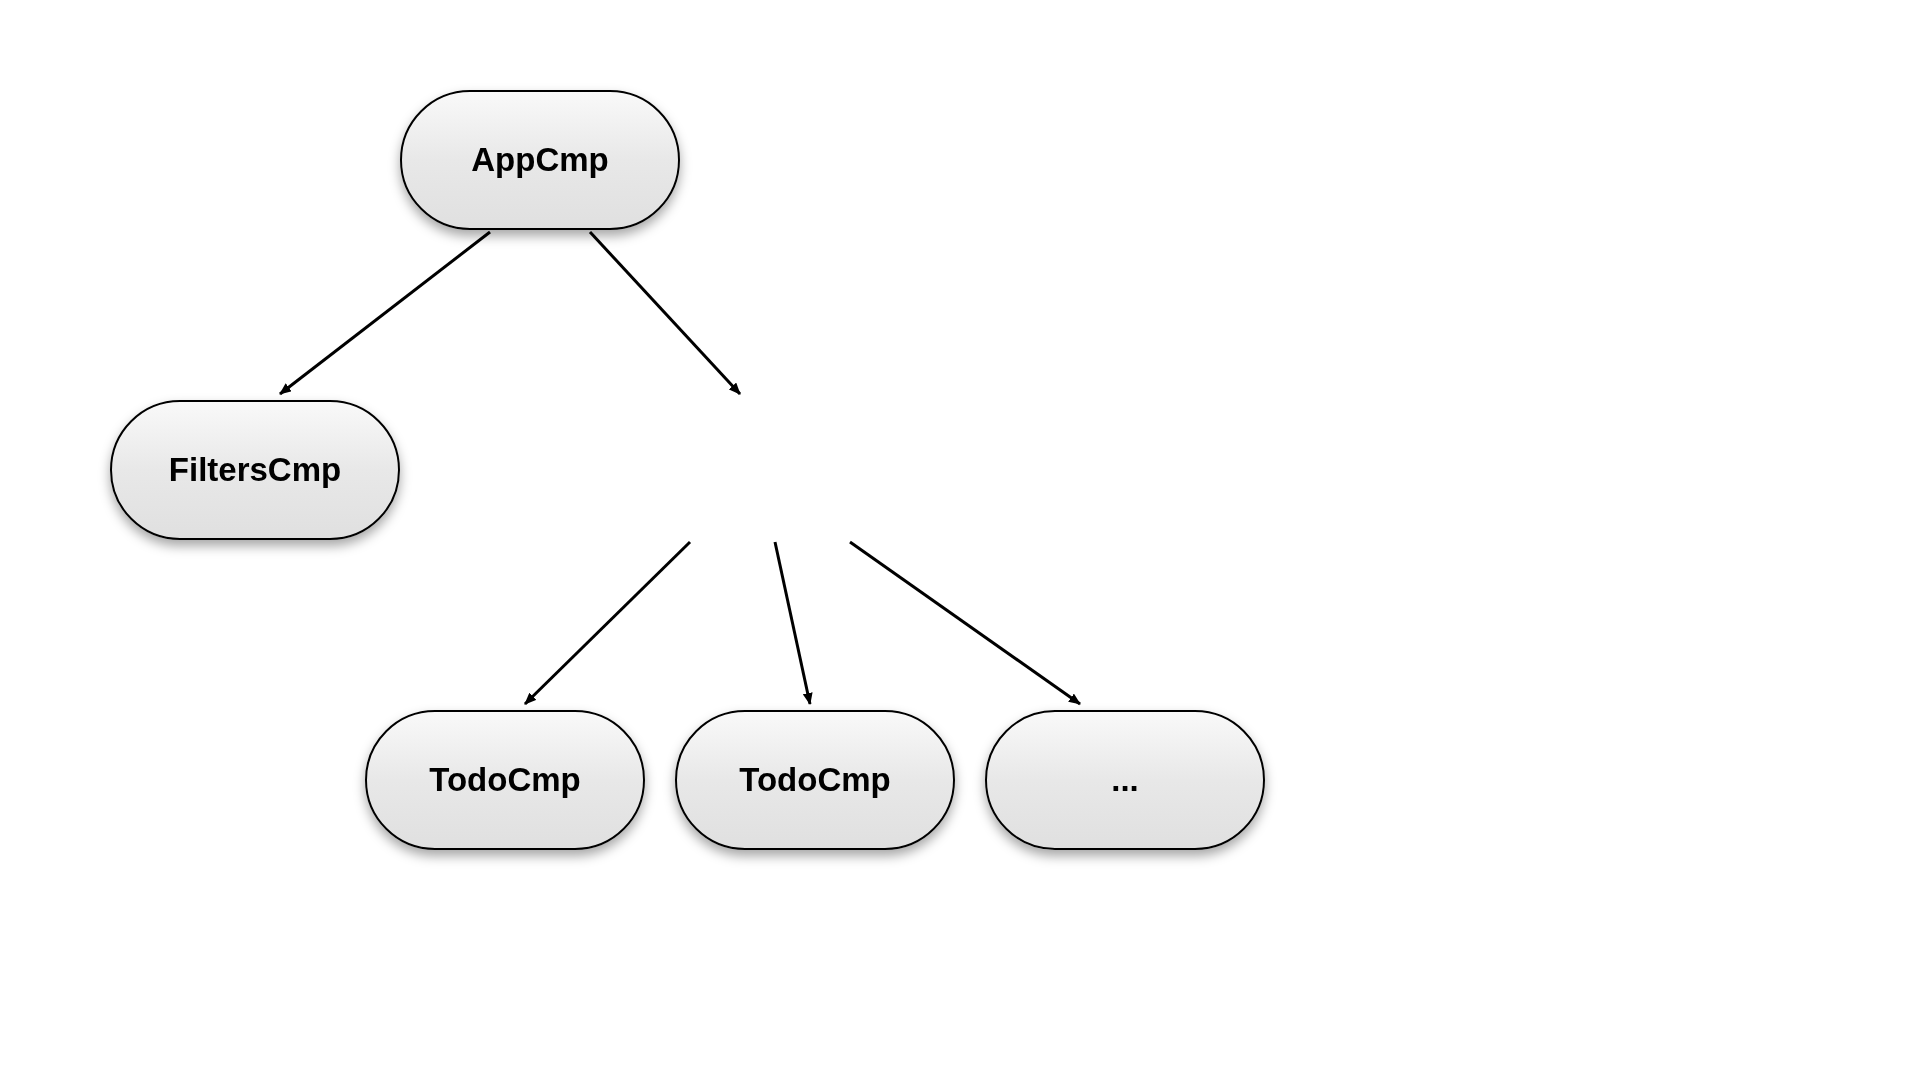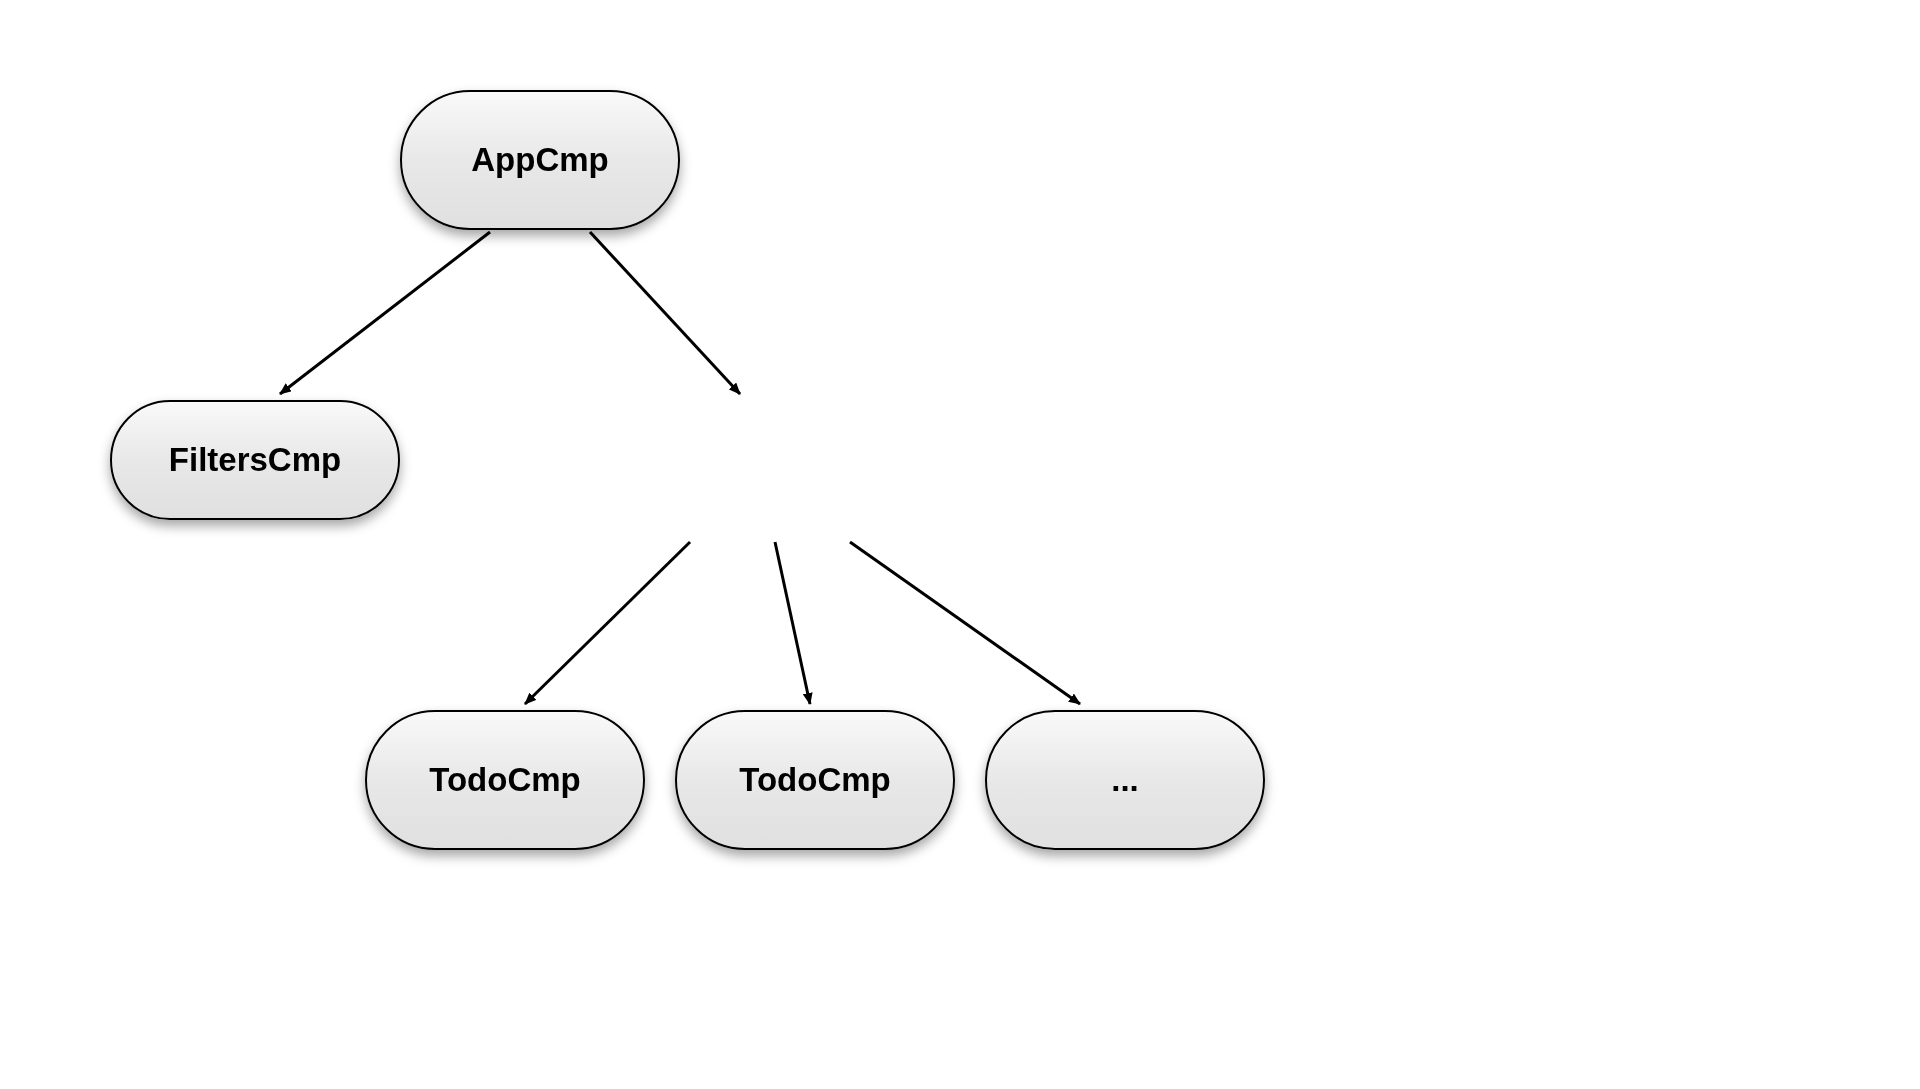--- a/index.html
+++ b/index.html
@@ -61,21 +61,21 @@
 
     <line x1="755" y1="492" x2="790" y2="654" stroke="#000000" stroke-width="3" marker-end="url(#arrowhead)"></line>
 
     <line x1="830" y1="492" x2="1060" y2="654" stroke="#000000" stroke-width="3" marker-end="url(#arrowhead)"></line>
   </svg>
 
   <div class="node" style="left:380px; top:40px; width:280px; height:140px;">
     <span>AppCmp</span>
   </div>
 
-  <div class="node" style="left:90px; top:350px; width:290px; height:120px;">
+  <div class="node" style="left:90px; top:350px; width:290px; height:140px;">
     <span>FiltersCmp</span>
   </div>
 
 
   <div class="node" style="left:345px; top:660px; width:280px; height:140px;">
     <span>TodoCmp</span>
   </div>
 
   <div class="node" style="left:655px; top:660px; width:280px; height:140px;">
     <span>TodoCmp</span>

